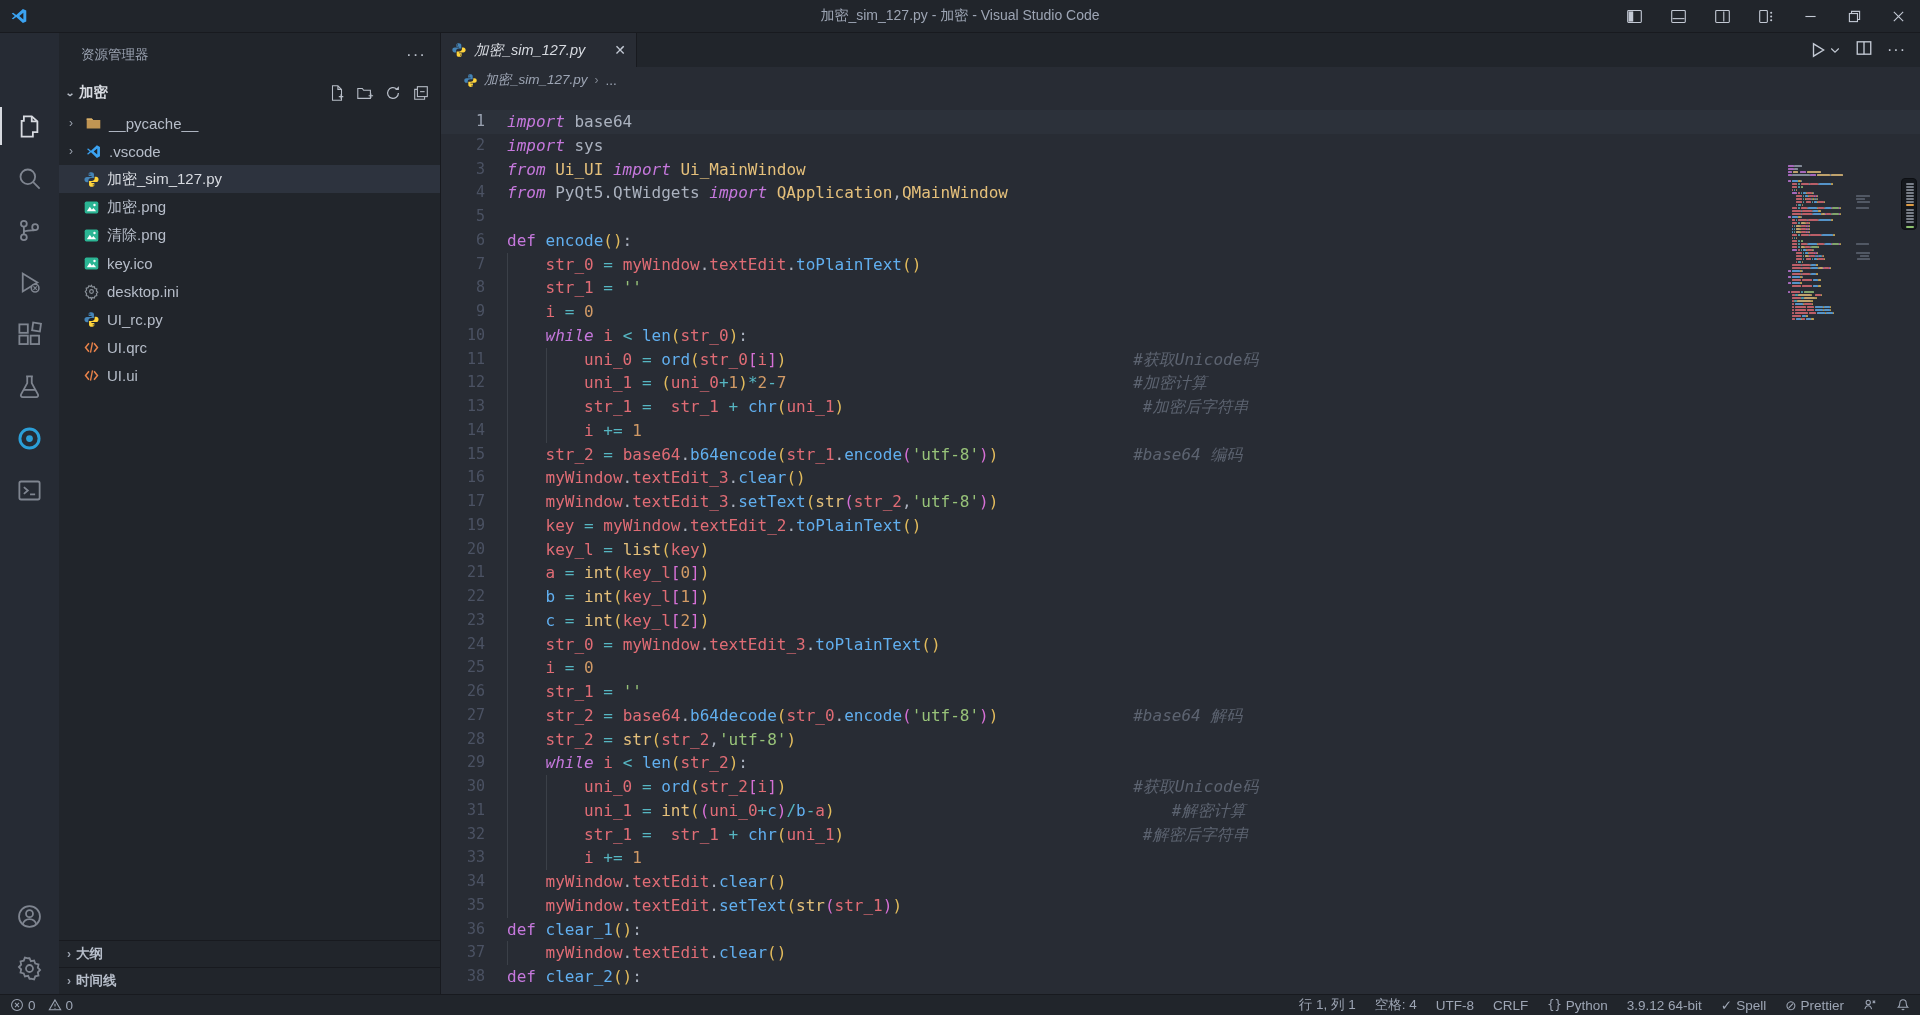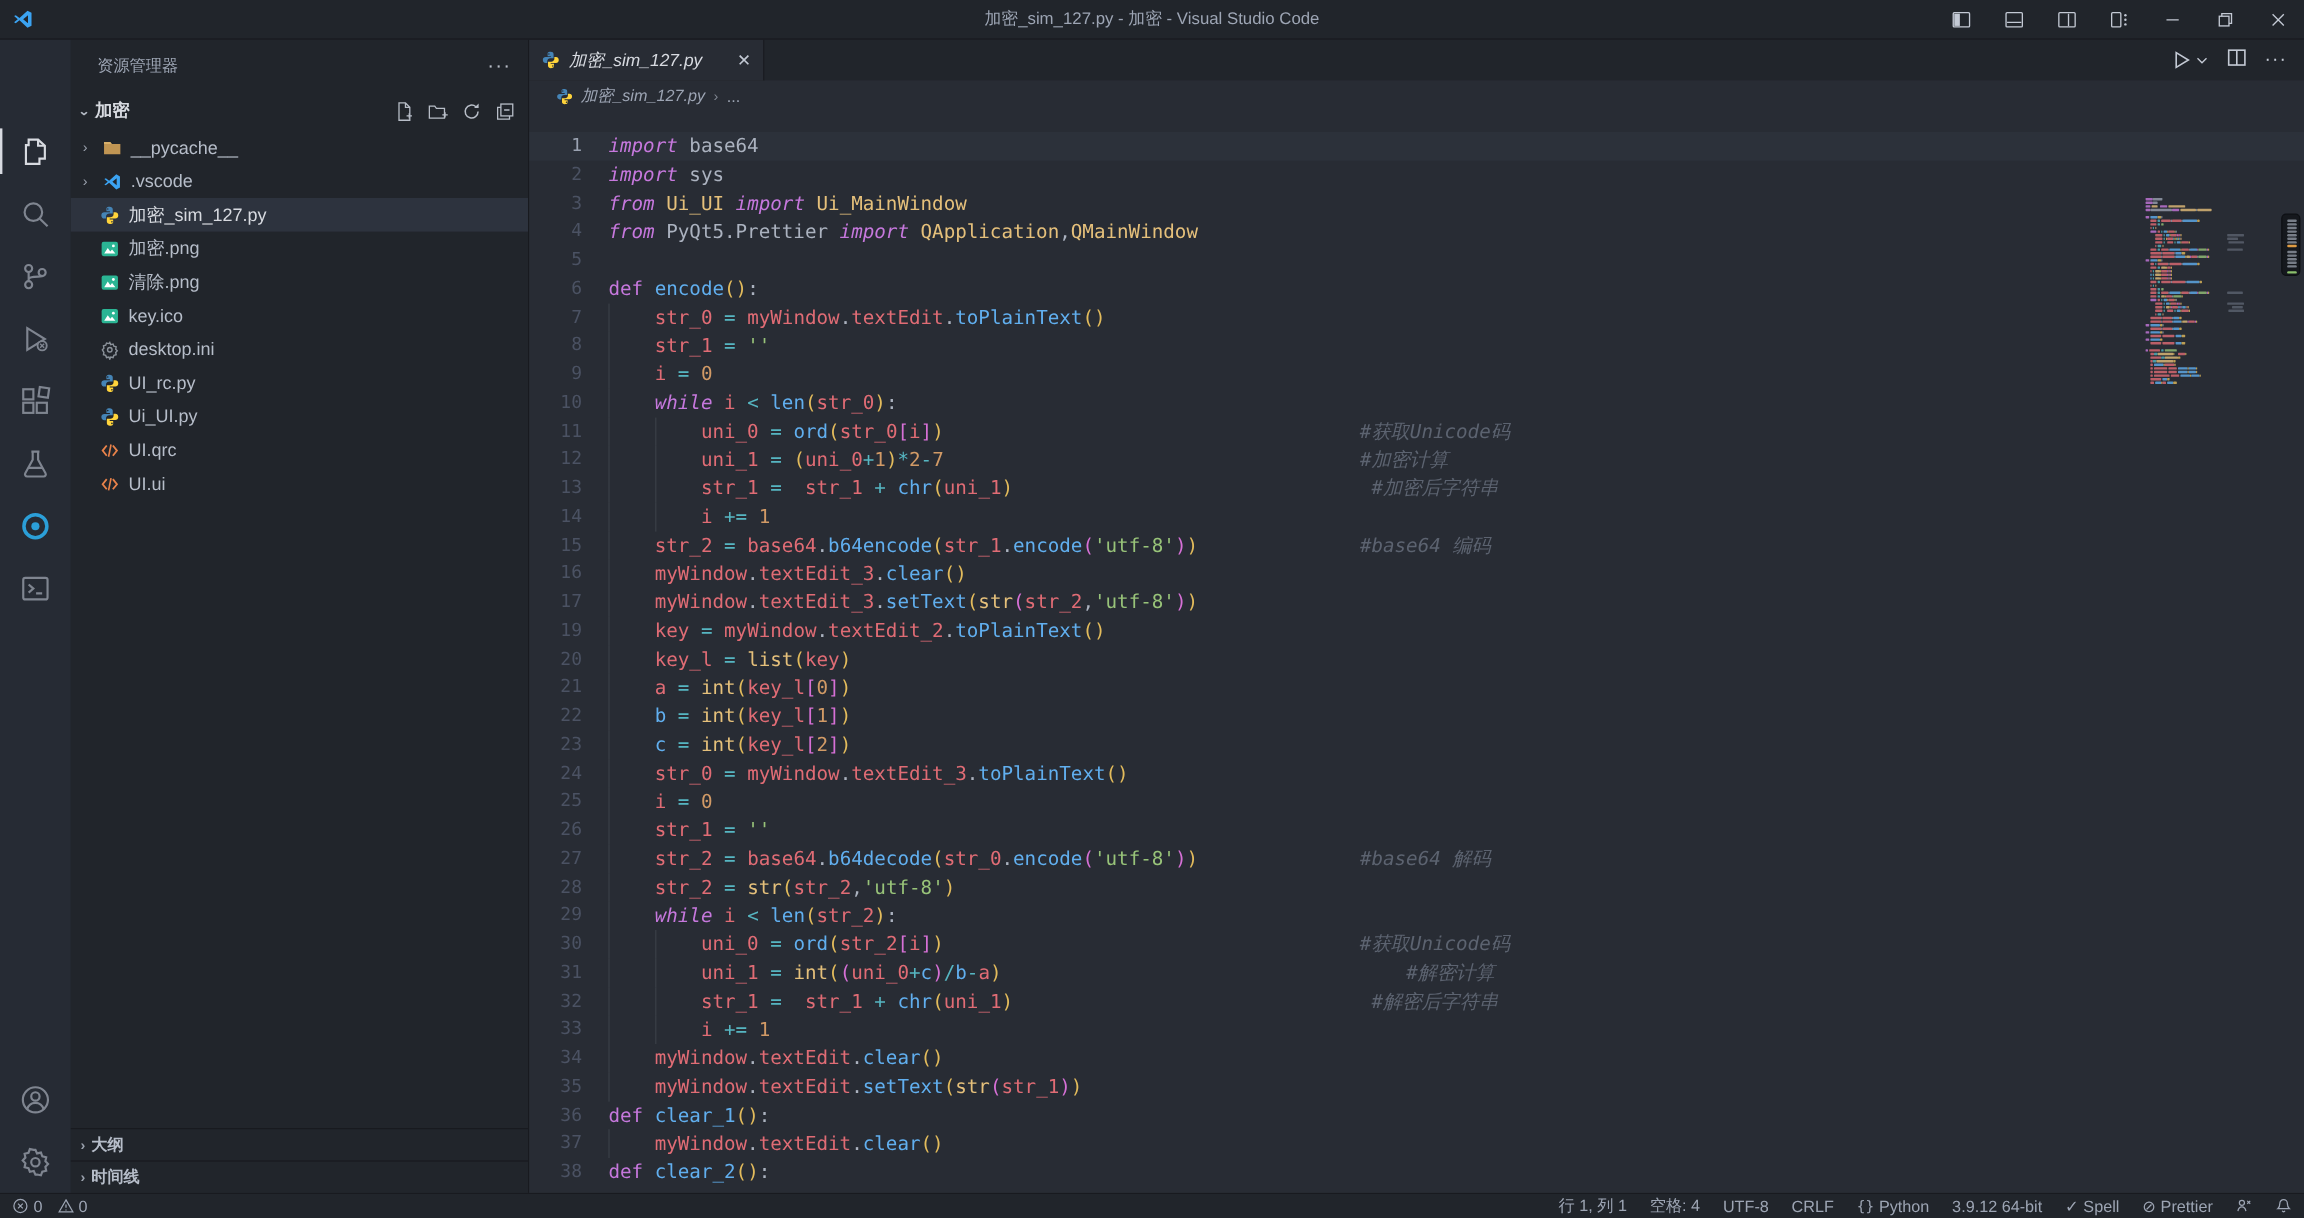--- a/index.html
+++ b/index.html
@@ -362,29 +362,20 @@
             <svg viewBox="0 0 20 20">
               <path fill="#4584b6" d="M9.9 1.5c-3.4 0-3.2 1.5-3.2 2.4V6h3.4v1H4.6C3 7 1.7 8 1.7 10s1.3 3.1 2.9 3.1h1.7v-1.9c0-1.8 1.6-3 3.2-3h3.4V3.9c0-1.5-1.3-2.4-3-2.4zM8 2.9a.8.8 0 1 1 0 1.6.8.8 0 0 1 0-1.6z"></path>
               <path fill="#ffd43b" d="M10.1 18.5c3.4 0 3.2-1.5 3.2-2.4V14H9.9v-1h5.5c1.6 0 2.9-1 2.9-3s-1.3-3.1-2.9-3.1h-1.7v1.9c0 1.8-1.6 3-3.2 3H7.1v4.3c0 1.5 1.3 2.4 3 2.4zm2-1.4a.8.8 0 1 1 0-1.6.8.8 0 0 1 0 1.6z"></path>
             </svg>
           </span>
           <span>UI_rc.py</span>
         </div>
         <div class="tree-row">
           <span class="ficon">
             <svg viewBox="0 0 20 20">
-              <path fill="#4584b6" d="M9.9 1.5c-3.4 0-3.2 1.5-3.2 2.4V6h3.4v1H4.6C3 7 1.7 8 1.7 10s1.3 3.1 2.9 3.1h1.7v-1.9c0-1.8 1.6-3 3.2-3h3.4V3.9c0-1.5-1.3-2.4-3-2.4zM8 2.9a.8.8 0 1 1 0 1.6.8.8 0 0 1 0-1.6z"></path>
-              <path fill="#ffd43b" d="M10.1 18.5c3.4 0 3.2-1.5 3.2-2.4V14H9.9v-1h5.5c1.6 0 2.9-1 2.9-3s-1.3-3.1-2.9-3.1h-1.7v1.9c0 1.8-1.6 3-3.2 3H7.1v4.3c0 1.5 1.3 2.4 3 2.4zm2-1.4a.8.8 0 1 1 0-1.6.8.8 0 0 1 0 1.6z"></path>
-            </svg>
-          </span>
-          <span>Ui_UI.py</span>
-        </div>
-        <div class="tree-row">
-          <span class="ficon">
-            <svg viewBox="0 0 20 20">
               <path fill="none" stroke="#e8824a" stroke-width="1.8" d="M7 5 3 10l4 5M13 5l4 5-4 5"></path>
               <path stroke="#e8824a" stroke-width="1.6" d="M11.2 4 8.8 16"></path>
             </svg>
           </span>
           <span>UI.qrc</span>
         </div>
         <div class="tree-row">
           <span class="ficon">
             <svg viewBox="0 0 20 20">
               <path fill="none" stroke="#e8824a" stroke-width="1.8" d="M7 5 3 10l4 5M13 5l4 5-4 5"></path>
@@ -443,21 +434,21 @@
       <span class="crumb-file">加密_sim_127.py</span>
       <span class="crumb-sep">›</span>
       <span>...</span>
     </div>
 
     <div class="code-wrap" id="code-wrap">
       <div id="code-lines">
           <div class="cl active"><span class="ln">1</span><span class="ct"><span class="tk-k">import</span><span class="tk-w"> base64</span></span></div>
           <div class="cl"><span class="ln">2</span><span class="ct"><span class="tk-k">import</span><span class="tk-w"> sys</span></span></div>
           <div class="cl"><span class="ln">3</span><span class="ct"><span class="tk-k">from</span><span class="tk-w"> </span><span class="tk-y">Ui_UI</span><span class="tk-w"> </span><span class="tk-k">import</span><span class="tk-w"> </span><span class="tk-y">Ui_MainWindow</span></span></div>
-          <div class="cl"><span class="ln">4</span><span class="ct"><span class="tk-k">from</span><span class="tk-w"> PyQt5.Prettier </span><span class="tk-k">import</span><span class="tk-w"> </span><span class="tk-y">QApplication</span><span class="tk-w">,</span><span class="tk-y">QMainWindow</span></span></div>
+          <div class="cl"><span class="ln">4</span><span class="ct"><span class="tk-k">from</span><span class="tk-w"> PyQt5.QtWidgets </span><span class="tk-k">import</span><span class="tk-w"> </span><span class="tk-y">QApplication</span><span class="tk-w">,</span><span class="tk-y">QMainWindow</span></span></div>
           <div class="cl"><span class="ln">5</span><span class="ct"></span></div>
           <div class="cl"><span class="ln">6</span><span class="ct"><span class="tk-d">def</span><span class="tk-w"> </span><span class="tk-f">encode</span><span class="tk-A">()</span><span class="tk-w">:</span></span></div>
           <div class="cl"><span class="ln">7</span><span class="guide" style="left: 66px;"></span><span class="ct"><span class="tk-w">    </span><span class="tk-v">str_0</span><span class="tk-w"> </span><span class="tk-o">=</span><span class="tk-w"> </span><span class="tk-v">myWindow</span><span class="tk-w">.</span><span class="tk-v">textEdit</span><span class="tk-w">.</span><span class="tk-f">toPlainText</span><span class="tk-A">()</span></span></div>
           <div class="cl"><span class="ln">8</span><span class="guide" style="left: 66px;"></span><span class="ct"><span class="tk-w">    </span><span class="tk-v">str_1</span><span class="tk-w"> </span><span class="tk-o">=</span><span class="tk-w"> </span><span class="tk-s">''</span></span></div>
           <div class="cl"><span class="ln">9</span><span class="guide" style="left: 66px;"></span><span class="ct"><span class="tk-w">    </span><span class="tk-v">i</span><span class="tk-w"> </span><span class="tk-o">=</span><span class="tk-w"> </span><span class="tk-n">0</span></span></div>
           <div class="cl"><span class="ln">10</span><span class="guide" style="left: 66px;"></span><span class="ct"><span class="tk-w">    </span><span class="tk-k">while</span><span class="tk-w"> </span><span class="tk-v">i</span><span class="tk-w"> </span><span class="tk-o">&lt;</span><span class="tk-w"> </span><span class="tk-f">len</span><span class="tk-A">(</span><span class="tk-v">str_0</span><span class="tk-A">)</span><span class="tk-w">:</span></span></div>
           <div class="cl"><span class="ln">11</span><span class="guide" style="left: 66px;"></span><span class="guide" style="left: 104.5px;"></span><span class="ct"><span class="tk-w">        </span><span class="tk-v">uni_0</span><span class="tk-w"> </span><span class="tk-o">=</span><span class="tk-w"> </span><span class="tk-f">ord</span><span class="tk-A">(</span><span class="tk-v">str_0</span><span class="tk-B">[</span><span class="tk-v">i</span><span class="tk-B">]</span><span class="tk-A">)</span><span class="tk-w">                                    </span><span class="tk-c">#获取Unicode码</span></span></div>
           <div class="cl"><span class="ln">12</span><span class="guide" style="left: 66px;"></span><span class="guide" style="left: 104.5px;"></span><span class="ct"><span class="tk-w">        </span><span class="tk-v">uni_1</span><span class="tk-w"> </span><span class="tk-o">=</span><span class="tk-w"> </span><span class="tk-A">(</span><span class="tk-v">uni_0</span><span class="tk-o">+</span><span class="tk-n">1</span><span class="tk-A">)</span><span class="tk-o">*</span><span class="tk-n">2</span><span class="tk-o">-</span><span class="tk-n">7</span><span class="tk-w">                                    </span><span class="tk-c">#加密计算</span></span></div>
           <div class="cl"><span class="ln">13</span><span class="guide" style="left: 66px;"></span><span class="guide" style="left: 104.5px;"></span><span class="ct"><span class="tk-w">        </span><span class="tk-v">str_1</span><span class="tk-w"> </span><span class="tk-o">=</span><span class="tk-w">  </span><span class="tk-v">str_1</span><span class="tk-w"> </span><span class="tk-o">+</span><span class="tk-w"> </span><span class="tk-f">chr</span><span class="tk-A">(</span><span class="tk-v">uni_1</span><span class="tk-A">)</span><span class="tk-w">                               </span><span class="tk-c">#加密后字符串</span></span></div>
           <div class="cl"><span class="ln">14</span><span class="guide" style="left: 66px;"></span><span class="guide" style="left: 104.5px;"></span><span class="ct"><span class="tk-w">        </span><span class="tk-v">i</span><span class="tk-w"> </span><span class="tk-o">+=</span><span class="tk-w"> </span><span class="tk-n">1</span></span></div>

